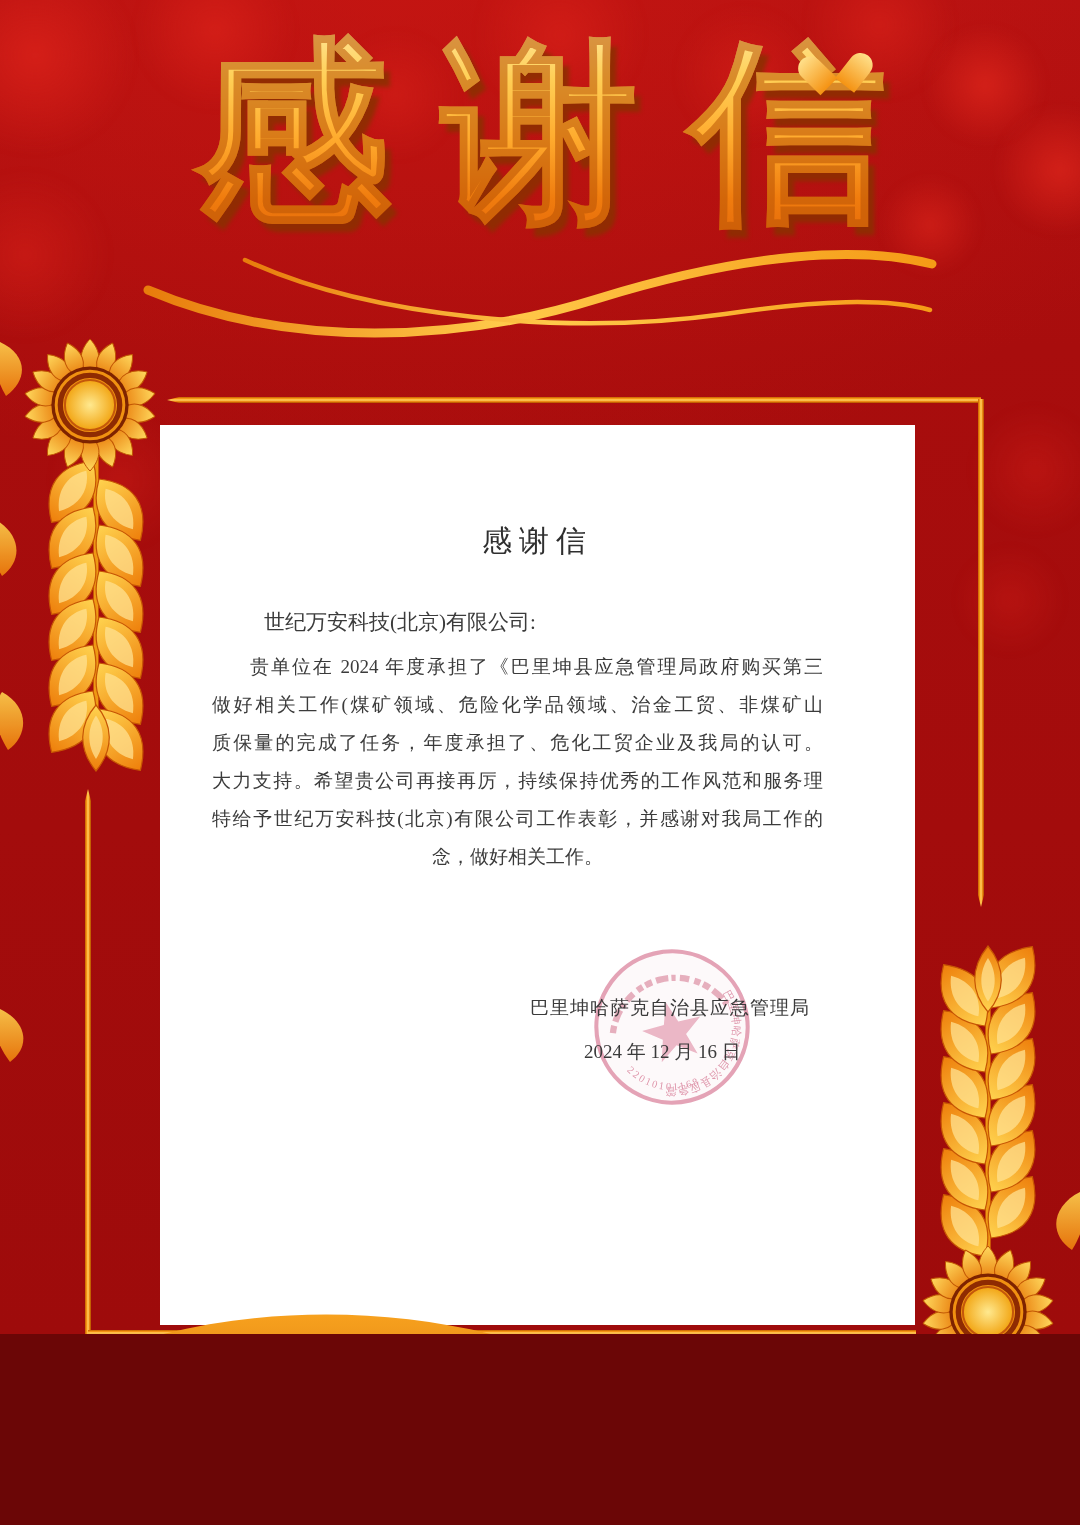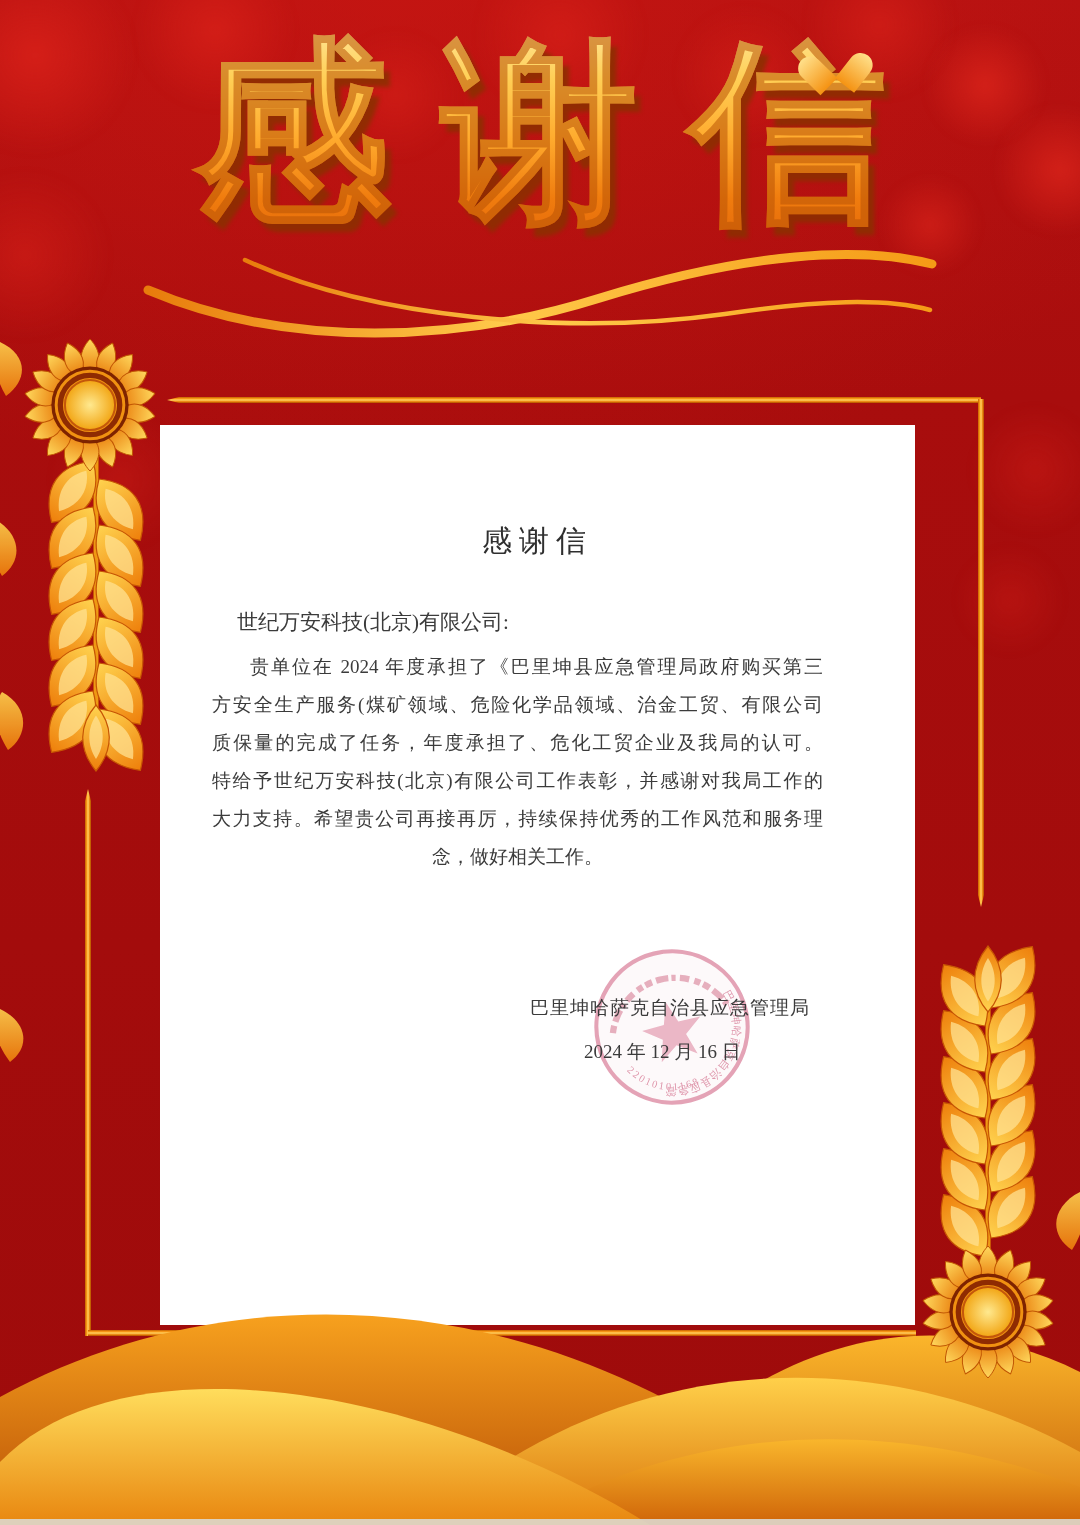--- a/index.html
+++ b/index.html
@@ -1,17 +1,17 @@
 <!DOCTYPE html>
 <html><head>
 <meta charset="utf-8">
 <style>
   html,body{margin:0;padding:0;background:#6b0606;}
   .poster{
-    position:relative; width:1080px; height:1525px; overflow:hidden;
+    position:relative; width:1080px; height:1334px; overflow:hidden;
     background:linear-gradient(180deg,#b31111 0%,#a80d0d 26%,#a30c0c 62%,#9e0b0b 100%);
     font-family:"Liberation Serif","DejaVu Serif",serif;
   }
   
   .bokeh{position:absolute;border-radius:50%;filter:blur(5px);pointer-events:none;}
   .topGlow{position:absolute;left:-200px;top:-260px;width:1500px;height:760px;
     background:radial-gradient(ellipse at 40% 30%,rgba(210,24,18,.55),rgba(210,24,18,0) 70%);}
   
   .banner-title{position:absolute;left:0;top:18px;width:1080px;text-align:center;
     font-size:196px;font-weight:700;letter-spacing:52px;padding-left:52px;box-sizing:border-box;
@@ -35,21 +35,21 @@
   .gl-top{left:167px;top:397px;width:814px;height:6px;
     clip-path:polygon(0 50%,12px 0,100% 0,100% 100%,12px 100%);}
   .gl-right{left:978px;top:399px;width:6px;height:508px;
     clip-path:polygon(0 0,100% 0,100% calc(100% - 12px),50% 100%,0 calc(100% - 12px));}
   .gl-left{left:85px;top:789px;width:6px;height:547px;
     clip-path:polygon(50% 0,100% 12px,100% 100%,0 100%,0 12px);}
   .gl-bottom{left:88px;top:1330px;width:828px;height:6px;}
   
   .paper{position:absolute;left:160px;top:425px;width:755px;height:900px;background:#ffffff;color:#3b3b3b;}
   .paper-title{margin-top:96px;text-align:center;font-size:30px;letter-spacing:7px;color:#2f2f2f;}
-  .salutation{margin:46px 92px 0 77px;font-size:21px;}
+  .salutation{margin:46px 92px 0 104px;font-size:21px;}
   .letter-body{margin:12px 92px 0 52px;font-size:19px;line-height:38px;}
   .letter-body .jline{text-align:justify;text-align-last:justify;}
   .letter-body .jline:first-child{text-indent:2em;}
   .letter-body .lastline{text-align:center;}
   .signature{position:absolute;left:370px;top:570px;font-size:19px;letter-spacing:1px;z-index:2;}
   .date{position:absolute;left:424px;top:614px;font-size:19px;z-index:2;text-align:right;}
   .seal{position:absolute;left:428px;top:518px;width:168px;height:168px;transform:rotate(-14deg);z-index:1;opacity:.92;}
   
   .deco-svg,.waves-svg,.flourish-svg{position:absolute;pointer-events:none;}
   .flourish-svg{left:140px;top:238px;}
@@ -99,24 +99,24 @@
   <div class="gline gl-top"></div>
   <div class="gline glineV gl-right"></div>
   <div class="gline glineV gl-left"></div>
   <div class="gline gl-bottom"></div>
 
   <div class="paper">
     <div class="paper-title">感谢信</div>
     <div class="salutation">世纪万安科技(北京)有限公司:</div>
     <div class="letter-body">
       <div class="jline">贵单位在 2024 年度承担了《巴里坤县应急管理局政府购买第三</div>
-      <div class="jline">方安全生产服务(煤矿领域、危险化学品领域、治金工贸、有限公司</div>
+      <div class="jline">做好相关工作(煤矿领域、危险化学品领域、治金工贸、非煤矿山</div>
       <div class="jline">质保量的完成了任务，年度承担了、危化工贸企业及我局的认可。</div>
+      <div class="jline">大力支持。希望贵公司再接再厉，持续保持优秀的工作风范和服务理</div>
       <div class="jline">特给予世纪万安科技(北京)有限公司工作表彰，并感谢对我局工作的</div>
-      <div class="jline">大力支持。希望贵公司再接再厉，持续保持优秀的工作风范和服务理</div>
       <div class="lastline">念，做好相关工作。</div>
     </div>
     <div class="signature">巴里坤哈萨克自治县应急管理局</div>
     <div class="date">2024 年 12 月 16 日</div>
 
     <svg class="seal" viewBox="0 0 160 160">
       <circle cx="80" cy="80" r="72" fill="rgba(238,196,208,0.10)" stroke="#e29cb0" stroke-width="4"></circle>
       <polygon points="80,56 87.1,76.3 108.5,76.7 91.4,89.7 97.6,110.3 80,98 62.4,110.3 68.6,89.7 51.5,76.7 72.9,76.3" fill="#e7a9ba" opacity="0.9"></polygon>
       <path d="M24 72 A60 60 0 0 1 136 72" fill="none" stroke="#de93a8" stroke-width="6" stroke-dasharray="7 4 12 3 4 4 9 5 6 3" opacity="0.8"></path>
       <path id="sealCnArc" d="M134.5 60.2 A58 58 0 0 1 55.5 132.6" fill="none"></path>

